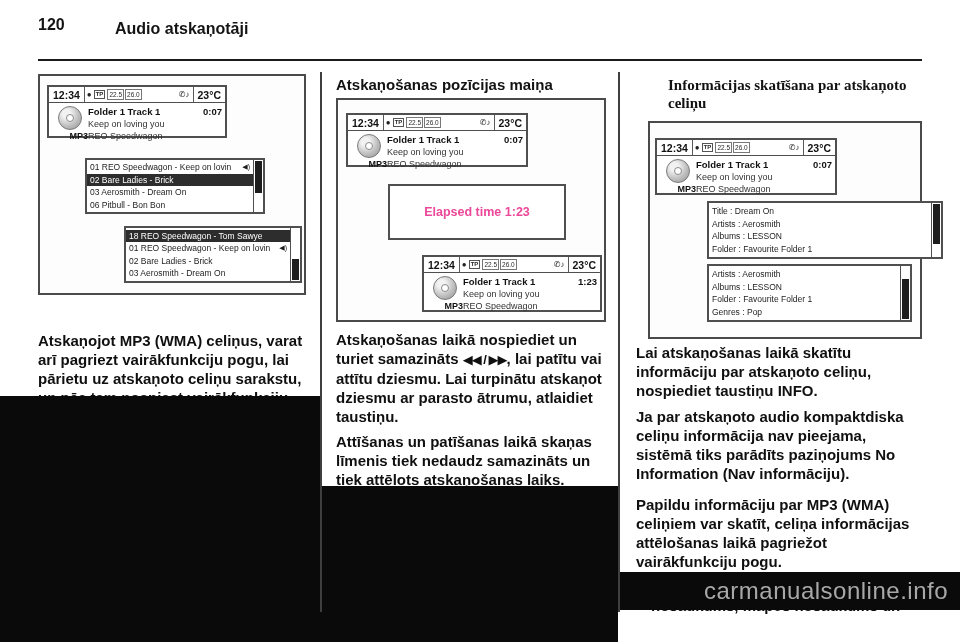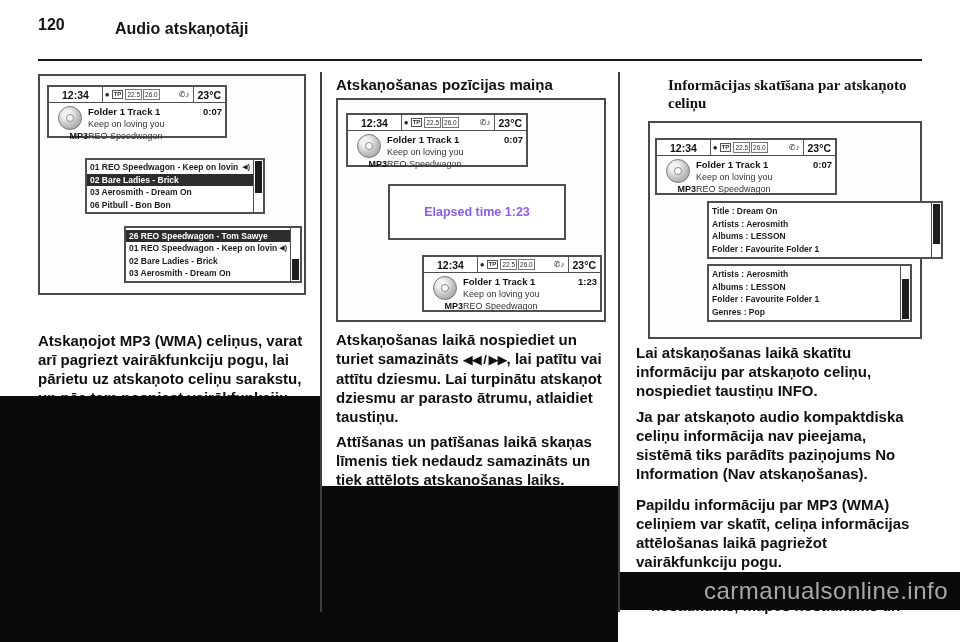--- a/index.html
+++ b/index.html
@@ -25,50 +25,50 @@
   .bold-inline{font-weight:800;}
   .keys{font-weight:800;letter-spacing:-1px;font-size:13px;}
   .bullet{display:flex;}
   .bullet .sq{width:15px;font-size:9px;line-height:19px;flex:none;}
   .bullet .btxt{flex:1;}
   
   .frame{position:absolute;background:#fdfdfd;border:2px solid #4a4a4a;z-index:2;}
   
   .player{position:absolute;background:#fff;border:2px solid #4f4f4f;box-sizing:border-box;}
   .status{height:15px;display:flex;align-items:center;border-bottom:1px solid #4f4f4f;font-size:8px;color:#2a2a2a;}
-  .st-time{font-size:10.5px;font-weight:700;padding:0 13px;color:#111;}
+  .st-time{font-size:10.5px;font-weight:700;padding:0 4px;color:#111;}
   .st-sep{width:1px;height:100%;background:#5a5a5a;}
   .st-dot{font-size:8px;padding:0 2px;color:#222;}
   .st-tp{font-size:6px;font-weight:700;border:1px solid #555;padding:0 1px;line-height:7px;margin-right:2px;}
   .st-temp{font-size:6.5px;border:1px solid #777;padding:0 1px;line-height:9px;margin-right:1px;}
   .st-flex{flex:1;}
   .st-notes{font-size:8px;padding:0 3px;color:#222;}
   .st-degc{font-size:10.5px;font-weight:700;padding:0 4px 0 4px;color:#111;}
   .pbody{display:flex;padding:2px 3px 1px 3px;}
   .cdcol{width:36px;text-align:right;flex:none;}
   .cd{width:22px;height:22px;border-radius:50%;margin:1px auto 0;position:relative;border:1px solid #7a7a7a;
       background:radial-gradient(circle at 35% 32%, #f2f2f2 0 20%, #c2c2c2 55%, #909090 100%);}
   .cd::after{content:"";position:absolute;left:7px;top:7px;width:6px;height:6px;border-radius:50%;background:#fff;border:1px solid #8a8a8a;}
   .mp3b{font-size:9px;font-weight:700;margin-top:1px;color:#111;}
   .tinfo{flex:1;min-width:0;}
   .trow1{display:flex;justify-content:space-between;font-size:9.5px;font-weight:700;line-height:13px;color:#111;}
   .tline{font-size:9px;font-weight:500;line-height:12px;color:#333;white-space:nowrap;overflow:hidden;}
   
   .listbox{position:absolute;background:#fff;border:2px solid #4f4f4f;box-sizing:border-box;display:flex;}
   .rows{flex:1;min-width:0;display:flex;flex-direction:column;justify-content:space-evenly;padding:1px 0;}
-  .lrow{font-size:8.5px;font-weight:700;height:12px;line-height:12px;padding:0 3px;color:#1c1c1c;
+  .lrow{font-size:8.5px;font-weight:400;height:12px;line-height:12px;padding:0 3px;color:#1c1c1c;
         white-space:nowrap;overflow:hidden;display:flex;align-items:center;}
   .lrow .lbl{flex:1;min-width:0;overflow:hidden;white-space:nowrap;}
   .lrow.sel{background:#2d2d2d;color:#fff;}
   .spk{font-size:7px;flex:none;padding-left:2px;}
   .sbar{width:9px;flex:none;border-left:1px solid #4f4f4f;position:relative;background:#fff;}
   .sthumb{position:absolute;left:1px;right:1px;background:#1d1d1d;}
   
   .elapsedbox{position:absolute;background:#fff;border:2px solid #4f4f4f;box-sizing:border-box;
-              display:flex;align-items:center;justify-content:center;font-size:12.5px;font-weight:700;color:#8b5cf6;}
+              display:flex;align-items:center;justify-content:center;font-size:12.5px;font-weight:700;color:#ec4899;}
 </style>
 </head>
 <body>
 
 <div id="page">
 
   <div class="pgnum">120</div>
   <div class="pgtitle">Audio atskaņotāji</div>
   <div class="hrule"></div>
 
@@ -120,21 +120,21 @@
         </div>
       </div>
       <div class="sbar">
         <div class="sthumb" style="top:1px;height:62%;"></div>
       </div>
     </div>
 
     <div class="listbox" style="left:84px;top:150px;width:178px;height:57px;">
       <div class="rows">
         <div class="lrow sel">
-          <span class="lbl">26 REO Speedwagon - Tom Sawye</span>
+          <span class="lbl">18 REO Speedwagon - Tom Sawye</span>
         </div>
         <div class="lrow">
           <span class="lbl">01 REO Speedwagon - Keep on lovin</span>
           <span class="spk">◀)</span>
         </div>
         <div class="lrow">
           <span class="lbl">02 Bare Ladies - Brick</span>
         </div>
         <div class="lrow">
           <span class="lbl">03 Aerosmith - Dream On</span>
@@ -290,21 +290,21 @@
         <div class="sthumb" style="bottom:1px;height:74%;"></div>
       </div>
     </div>
   </div>
 
   <div class="para" style="left:636px;top:343px;width:276px;">
     <span>Lai atskaņošanas laikā skatītu informāciju par atskaņoto celiņu, nospiediet taustiņu </span><span class="bold-inline">INFO</span><span>.</span>
   </div>
 
   <div class="para" style="left:636px;top:407px;width:276px;">
-    <span>Ja par atskaņoto audio kompaktdiska celiņu informācija nav pieejama, sistēmā tiks parādīts paziņojums </span><span class="bold-inline">No Information</span><span> (Nav atskaņošanas).</span>
+    <span>Ja par atskaņoto audio kompaktdiska celiņu informācija nav pieejama, sistēmā tiks parādīts paziņojums </span><span class="bold-inline">No Information</span><span> (Nav informāciju).</span>
   </div>
 
   <div class="para" style="left:636px;top:495px;width:276px;">Papildu informāciju par MP3 (WMA) celiņiem var skatīt, celiņa informācijas attēlošanas laikā pagriežot vairākfunkciju pogu.</div>
 
   <div class="para bullet" style="left:636px;top:577px;width:280px;">
     <span class="sq">■</span>
     <span class="btxt">Attēlotajā informācijā ir ietverts faila nosaukums, mapes nosaukums un</span>
   </div>
 
   <div class="vdiv" style="left:320px;"></div>

